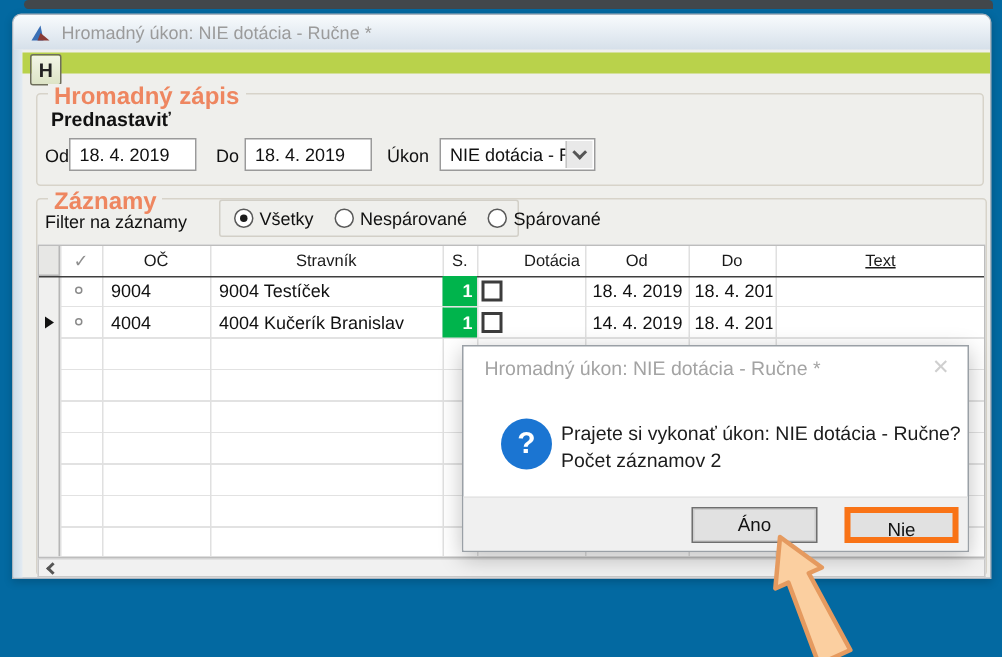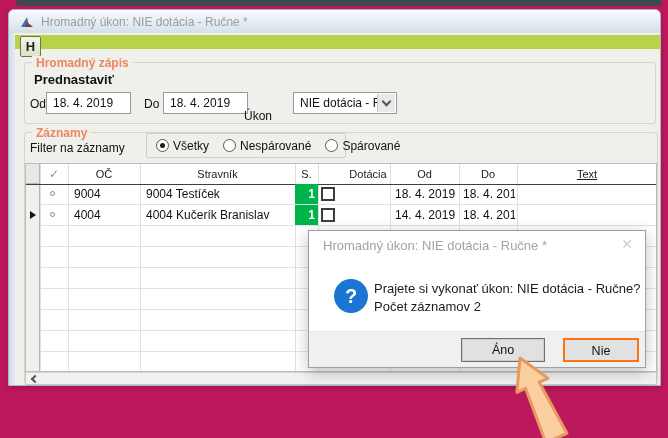--- a/index.html
+++ b/index.html
@@ -1,38 +1,38 @@
 <!DOCTYPE html>
 <html><head>
 <meta charset="utf-8">
 <style>
   html,body{margin:0;padding:0;background:#ffffff;}
   *{box-sizing:border-box;}
   .stage{position:relative;width:668px;height:438px;overflow:hidden;
-         font-family:"Liberation Sans","DejaVu Sans",sans-serif;background:#be185d;}
+         font-family:"Liberation Sans","DejaVu Sans",sans-serif;background:#0369a1;}
   .abs{position:absolute;}
 
   
   .top-dark{left:16px;top:0;width:646px;height:6px;background:#42474b;border-radius:4px 4px 0 4px;}
 
   
   .win{left:8px;top:9px;width:653px;height:377px;background:#efefec;
        border:1px solid #a9b4bf;border-radius:6px 6px 0 0;box-shadow:0 2px 6px rgba(0,0,0,.18);}
   .titlebar{left:9px;top:10px;width:651px;height:23px;border-radius:5px 5px 0 0;
             background:linear-gradient(#f8fbfd,#d6e0ea);display:flex;align-items:center;padding-left:11px;}
   .title-text{color:#9b9b9b;font-size:12px;margin-left:7px;white-space:nowrap;}
   .left-strip{left:9px;top:33px;width:6px;height:352px;background:linear-gradient(to right,#cfdde9,#e3ebf2);}
   .greenbar{left:15px;top:35px;width:645px;height:14px;background:#b9d24b;}
   .hbtn{left:20px;top:36px;width:21px;height:21px;background:linear-gradient(#f2f5e6,#dde4c6);
         border:1px solid #6f6f5c;border-radius:2px;font-weight:bold;font-size:13px;color:#222;
         text-align:center;line-height:19px;cursor:pointer;}
 
   
   .groupbox{border:1px solid #d7d3c9;border-radius:3px;background:transparent;}
-  .group-label{background:#efefec;padding:0 4px;color:#ee8660;font-weight:bold;font-size:12px;white-space:nowrap;}
+  .group-label{background:#efefec;padding:0 4px;color:#ee8660;font-weight:bold;font-size:16px;white-space:nowrap;}
   .bold-title{font-weight:bold;font-size:13px;color:#111;}
   .lbl{font-size:12px;color:#111;white-space:nowrap;}
   .field{background:#fff;border:1px solid #9a9a9a;font-size:12px;color:#111;
          padding:0 6px;line-height:20px;white-space:nowrap;overflow:hidden;}
   .combo{background:#fff;border:1px solid #9a9a9a;font-size:12px;color:#111;line-height:20px;
          padding:0 20px 0 6px;white-space:nowrap;overflow:hidden;}
   .combo-btn{position:absolute;right:1px;top:1px;width:18px;height:18px;background:#e9e9e9;
              border-left:1px solid #c4c4c4;}
   .chev-down{position:absolute;left:5px;top:4px;width:7px;height:7px;border:solid #555;
              border-width:0 2px 2px 0;transform:rotate(45deg);}
@@ -71,21 +71,21 @@
           box-shadow:0 4px 14px rgba(0,0,0,.25);z-index:40;}
   .dlg-title{position:absolute;left:14px;top:7px;font-size:13px;color:#a3a3a3;white-space:nowrap;}
   .dlg-close{position:absolute;right:12px;top:5px;font-size:14px;color:#cfcfcf;cursor:pointer;}
   .dlg-icon{position:absolute;left:25px;top:48px;width:34px;height:34px;border-radius:50%;background:#1b75d2;
             color:#fff;font-weight:bold;font-size:20px;text-align:center;line-height:34px;}
   .dlg-msg{position:absolute;left:65px;font-size:13px;color:#1c1c1c;white-space:nowrap;}
   .dlg-footer{position:absolute;left:0;bottom:0;width:100%;height:36px;background:#f0f0f0;border-top:1px solid #e4e4e4;}
   .dlg-btn{position:absolute;top:6px;height:24px;background:#e1e1e1;font-size:12.5px;color:#111;
            text-align:center;line-height:22px;cursor:pointer;}
   .btn-yes{left:152px;width:84px;border:1px solid #6f6f6f;box-shadow:inset 0 0 0 1px #cdcdcd;}
-  .btn-no{left:254px;width:76px;border:2px solid #f97316;}
+  .btn-no{left:254px;width:76px;border:4px solid #f97316;}
 
   .cursor-arrow{left:480px;top:350px;width:120px;height:100px;z-index:60;pointer-events:none;}
 </style>
 </head>
 <body>
 
 <div class="stage">
 
   <div class="abs top-dark"></div>
 
@@ -104,21 +104,21 @@
   <div class="abs hbtn">H</div>
 
   <div class="abs groupbox" style="left:24px;top:62px;width:632px;height:62px;"></div>
   <span class="abs group-label" style="left:32px;top:56px;">Hromadný zápis</span>
   <span class="abs bold-title" style="left:34px;top:72px;">Prednastaviť</span>
 
   <span class="abs lbl" style="left:30px;top:97px;">Od</span>
   <div class="abs field" style="left:46px;top:92px;width:85px;height:22px;">18. 4. 2019</div>
   <span class="abs lbl" style="left:144px;top:97px;">Do</span>
   <div class="abs field" style="left:163px;top:92px;width:85px;height:22px;">18. 4. 2019</div>
-  <span class="abs lbl" style="left:244px;top:97px;margin-top:12px;">Úkon</span>
+  <span class="abs lbl" style="left:258px;top:97px;">Úkon</span>
   <div class="abs combo" style="left:293px;top:92px;width:104px;height:22px;">
     <span>NIE dotácia - Ru</span>
     <span class="combo-btn">
       <span class="chev-down"></span>
     </span>
   </div>
 
   <div class="abs groupbox" style="left:24px;top:132px;width:634px;height:252px;"></div>
   <span class="abs group-label" style="left:32px;top:126px;">Záznamy</span>
 

